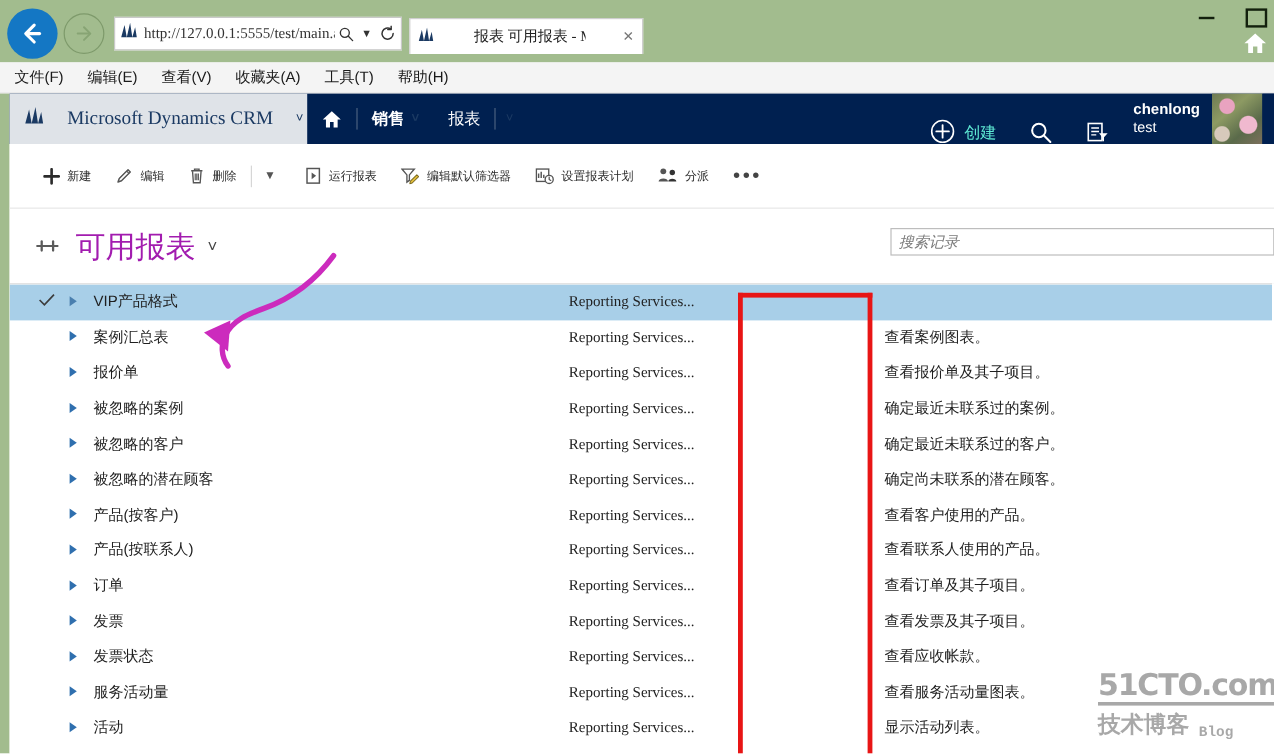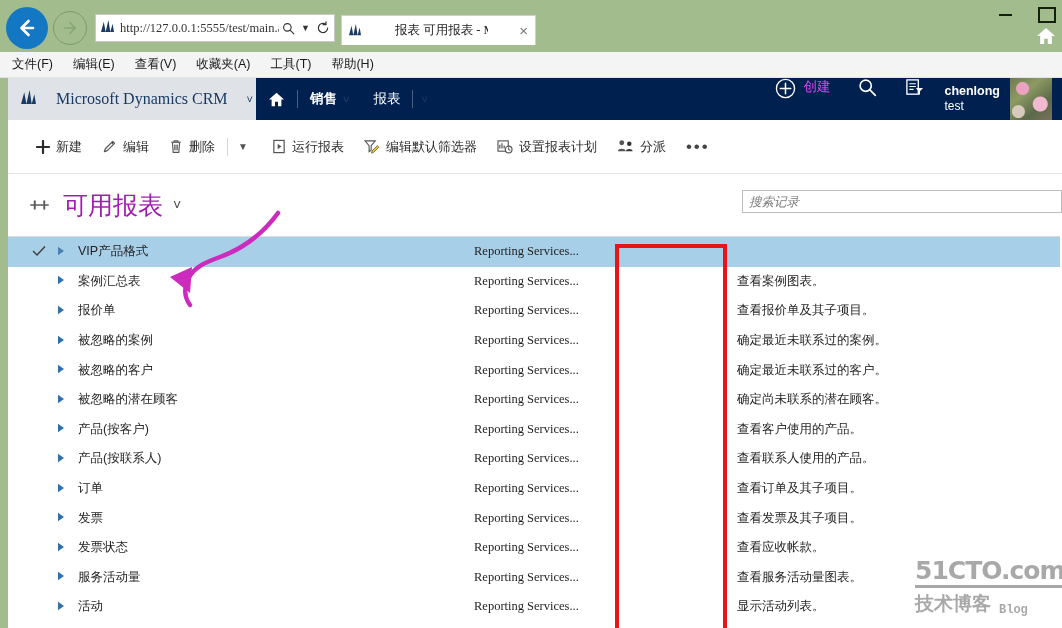--- a/index.html
+++ b/index.html
@@ -113,21 +113,21 @@
   .crm-navitem {
     color: #fff; font-size: 13.5px; display: flex; align-items: center; gap: 6px;
     padding: 0 12px; height: 42px; cursor: pointer; white-space: nowrap;
   }
   .crm-navitem.bold { font-weight: 700; }
   .nav-sep { width: 1px; height: 18px; background: #4a6080; }
   .crm-right {
     margin-left: auto; display: flex; align-items: center; height: 42px;
   }
   .crm-right .item {
-    color: #d946ef; display: flex; align-items: flex-start; gap: 7px;
+    color: #5eead4; display: flex; align-items: flex-end; gap: 7px;
     padding: 0 14px; height: 42px; font-size: 13.5px; cursor: pointer;
   }
   .user-block {
     display: flex; flex-direction: column; justify-content: center;
     color: #fff; line-height: 1.25; padding: 0 10px 0 6px; cursor: pointer;
   }
   .user-name { font-size: 12.5px; font-weight: 700; }
   .user-org { font-size: 12px; font-weight: 400; }
   .avatar {
     width: 42px; height: 42px; flex: none; cursor: pointer;
@@ -140,21 +140,21 @@
   .avatar-edge { width: 10px; height: 42px; background: #002050; flex: none; }
 
   
   .cmdbar {
     position: absolute; top: 120px; left: 8px; width: 1054px; height: 54px;
     background: #fff; border-bottom: 1px solid #e4e4e4;
     display: flex; align-items: center; padding-left: 18px; gap: 0;
   }
   .cmd {
     display: flex; align-items: center; gap: 6px;
-    font-size: 13px; color: #2b2b2b; padding: 6px 10px; cursor: pointer;
+    font-size: 10px; color: #2b2b2b; padding: 6px 10px; cursor: pointer;
     white-space: nowrap;
   }
   .cmd .gl { color: #555; display: flex; align-items: center; }
   .cmd-sep { width: 1px; height: 18px; background: #d6d6d6; margin: 0 2px; }
   .cmd-caret { font-size: 10px; color: #555; padding: 6px 8px; cursor: pointer; }
   .cmd-ellipsis { font-size: 17px; color: #444; padding: 0 10px; cursor: pointer; letter-spacing: 2px; }
 
   
   .viewhdr {
     position: absolute; top: 174px; left: 8px; width: 1054px; height: 62px;

